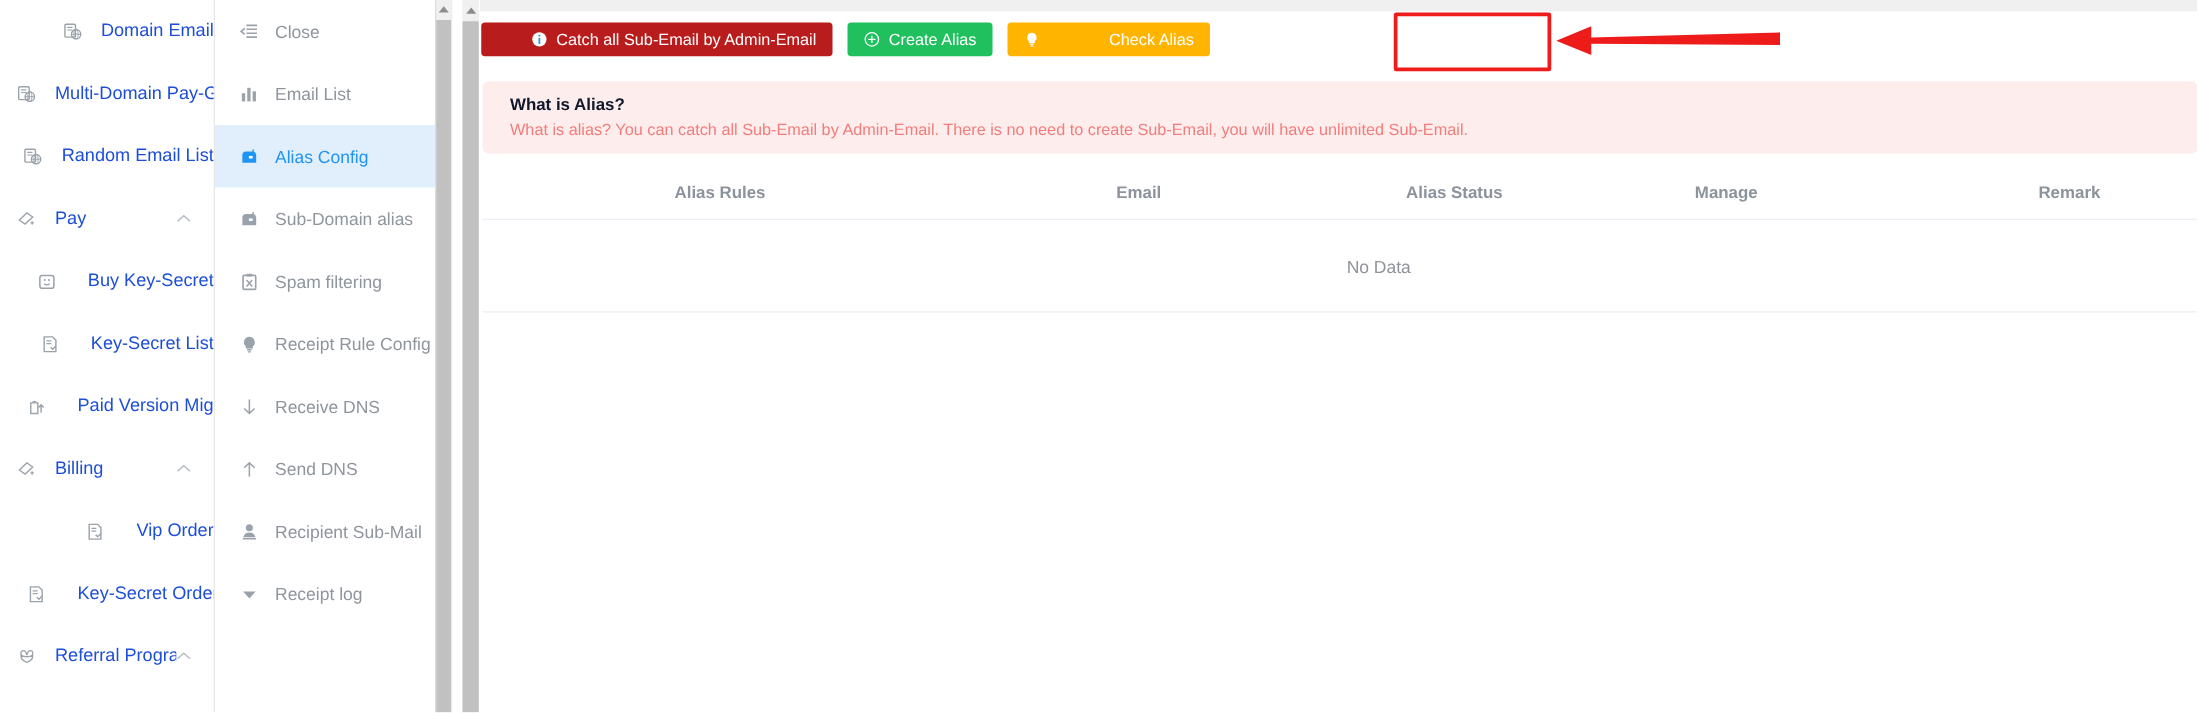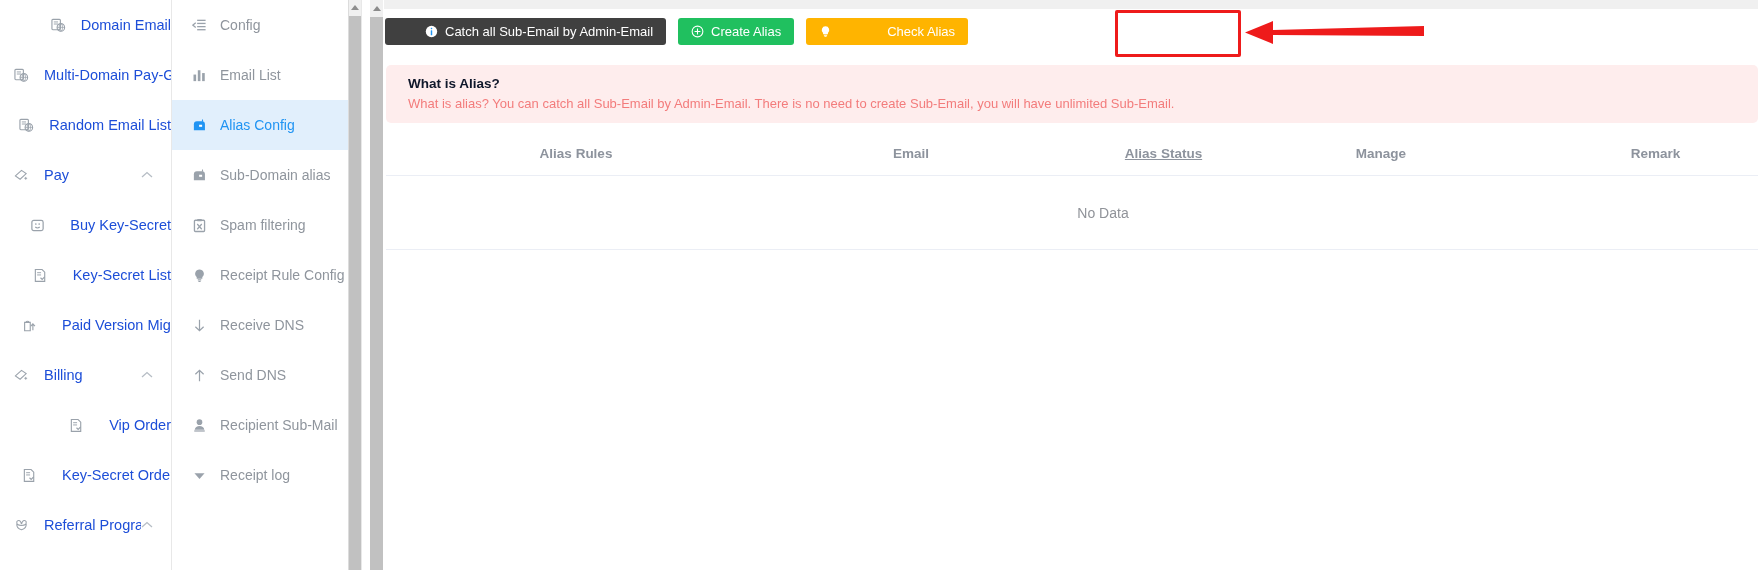--- a/index.html
+++ b/index.html
@@ -205,21 +205,21 @@
     font-family: "Liberation Sans", sans-serif;
     cursor: pointer;
     white-space: nowrap;
   }
   .btn .btn-icon {
     display: inline-flex;
     align-items: center;
     justify-content: center;
     margin-right: 7px;
   }
-  .btn-blue   { background: #404040; padding-left: 40px; }
+  .btn-blue   { background: #b91c1c; padding-left: 40px; }
   .btn-green  { background: #20c05f; }
   .btn-orange { background: #ffb400; gap: 48px; }
 
   
   .annot-box {
     position: absolute;
     left: 731px; top: 10px;
     width: 126px; height: 47px;
     border: 3px solid #ee1b1b;
     border-radius: 2px;
@@ -265,21 +265,21 @@
     align-items: center;
     height: 45px;
     border-bottom: 1px solid #ebeef5;
     font-size: 13.5px;
     font-weight: bold;
     color: #8d939d;
   }
   .th { text-align: center; }
   .th-alias-rules { width: 380px; }
   .th-email       { width: 290px; }
-  .th-alias-status{ width: 215px; text-decoration: underline; }
+  .th-alias-status{ width: 215px; }
   .th-manage      { width: 220px; }
   .th-remark      { width: 329px; }
 
   .table-empty {
     display: flex;
     align-items: center;
     justify-content: center;
     height: 74px;
     font-size: 14px;
     color: #909399;
@@ -445,21 +445,21 @@
     <div class="sub-item">
       <span class="sub-icon">
         <svg width="15" height="15" viewBox="0 0 16 16">
             <line x1="5.5" y1="2.5" x2="14.5" y2="2.5" stroke="#9aa2ab" stroke-width="1.4"></line>
             <line x1="5.5" y1="5.8" x2="14.5" y2="5.8" stroke="#9aa2ab" stroke-width="1.4"></line>
             <line x1="5.5" y1="9.2" x2="14.5" y2="9.2" stroke="#9aa2ab" stroke-width="1.4"></line>
             <line x1="5.5" y1="12.5" x2="14.5" y2="12.5" stroke="#9aa2ab" stroke-width="1.4"></line>
             <path d="M4 5 L1 7.6 L4 10.2" fill="none" stroke="#9aa2ab" stroke-width="1.4"></path>
           </svg>
       </span>
-      <span class="sub-label">Config</span>
+      <span class="sub-label">Close</span>
     </div>
 
     <div class="sub-item">
       <span class="sub-icon">
         <svg width="15" height="15" viewBox="0 0 16 16">
             <rect x="1.6" y="7" width="2.8" height="7" fill="#9aa2ab"></rect>
             <rect x="6.2" y="2.4" width="2.8" height="11.6" fill="#9aa2ab"></rect>
             <rect x="10.8" y="5.4" width="2.8" height="8.6" fill="#9aa2ab"></rect>
           </svg>
       </span>

